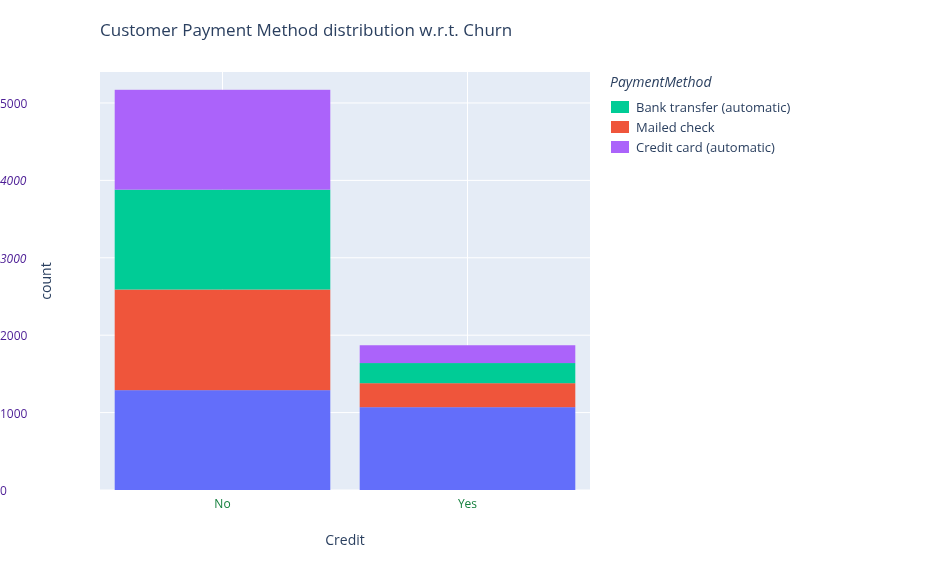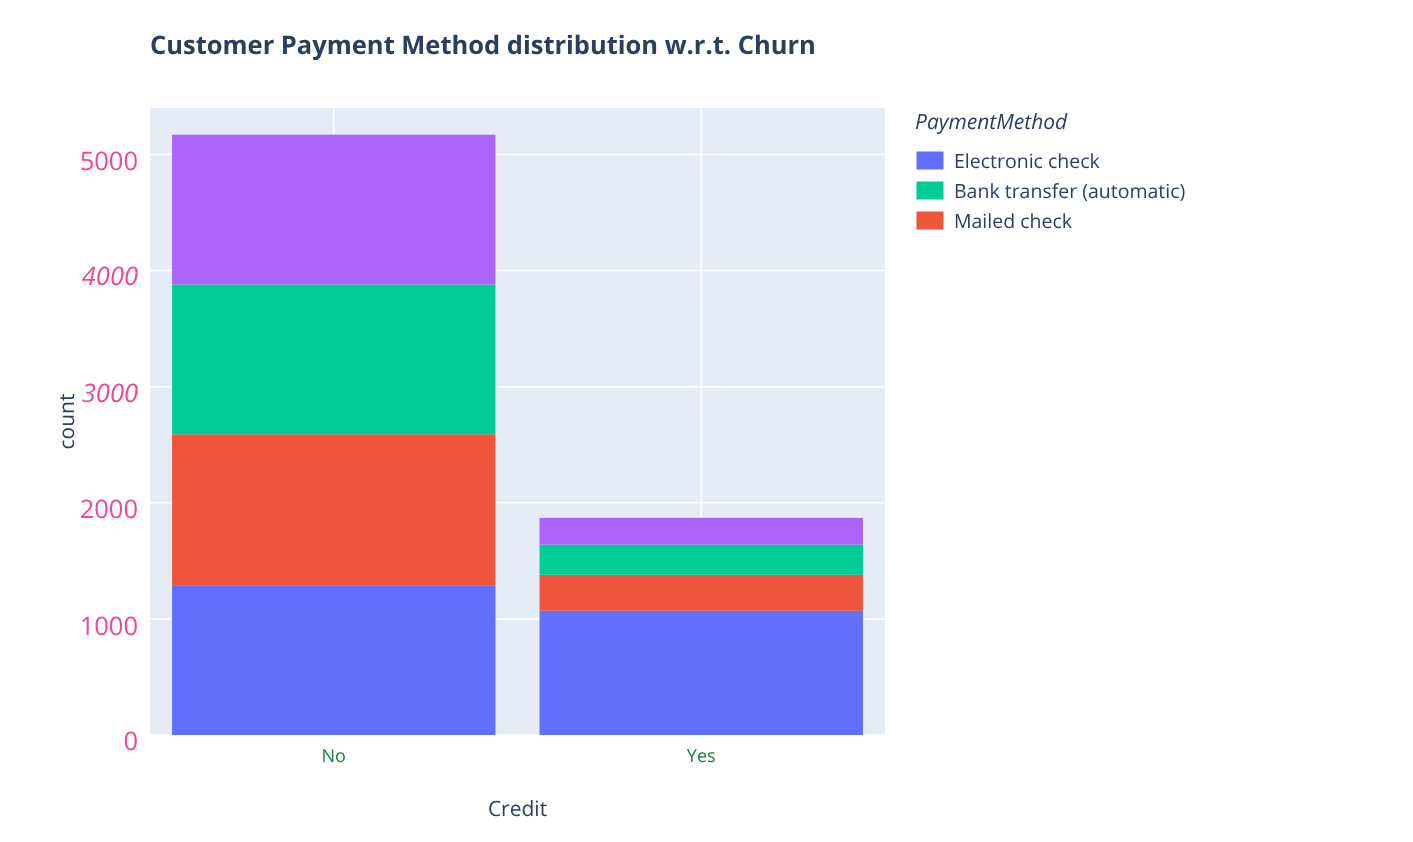--- a/index.html
+++ b/index.html
@@ -10,40 +10,40 @@
     width: 942px;
     height: 561px;
     position: relative;
     color: #2a3f5f;
   }
   .chart-title {
     position: absolute;
     left: 100px;
     top: 18px;
     font-size: 17px;
-    font-weight: 700;
+    font-weight: 400;
     color: #2a3f5f;
   }
   .plot-area {
     position: absolute;
     left: 100px;
     top: 72px;
     width: 490px;
     height: 418px;
     background: #e5ecf6;
   }
   .gridlines line { stroke: #fff; stroke-width: 1; }
   .y-tick-label {
     position: absolute;
     right: 850px; 
     left: 0;
     width: 92px;
-    text-align: right;
-    font-size: 17px;
-    color: #ec4899;
+    text-align: left;
+    font-size: 12px;
+    color: #4c1d95;
   }
   .x-tick-label {
     position: absolute;
     top: 495px;
     font-size: 12px;
     color: #15803d;
     transform: translateX(-50%);
   }
   .y-axis-title {
     position: absolute;
@@ -136,30 +136,30 @@
   </div>
 
 <div class="y-axis-title">count</div>
 <div class="x-axis-title">Credit</div>
 
 <div class="legend">
   <div class="legend-title">PaymentMethod</div>
   <div id="legend-items">
       <div class="legend-item">
         <div class="legend-swatch">
-          <div style="background: rgb(99, 110, 250);"></div>
-        </div>
-        <span>Electronic check</span>
-      </div>
-      <div class="legend-item">
-        <div class="legend-swatch">
           <div style="background: rgb(0, 204, 150);"></div>
         </div>
         <span>Bank transfer (automatic)</span>
       </div>
       <div class="legend-item">
         <div class="legend-swatch">
           <div style="background: rgb(239, 85, 59);"></div>
         </div>
         <span>Mailed check</span>
       </div>
+      <div class="legend-item">
+        <div class="legend-swatch">
+          <div style="background: rgb(171, 99, 250);"></div>
+        </div>
+        <span>Credit card (automatic)</span>
+      </div>
     </div>
 </div>
 
 </body></html>

